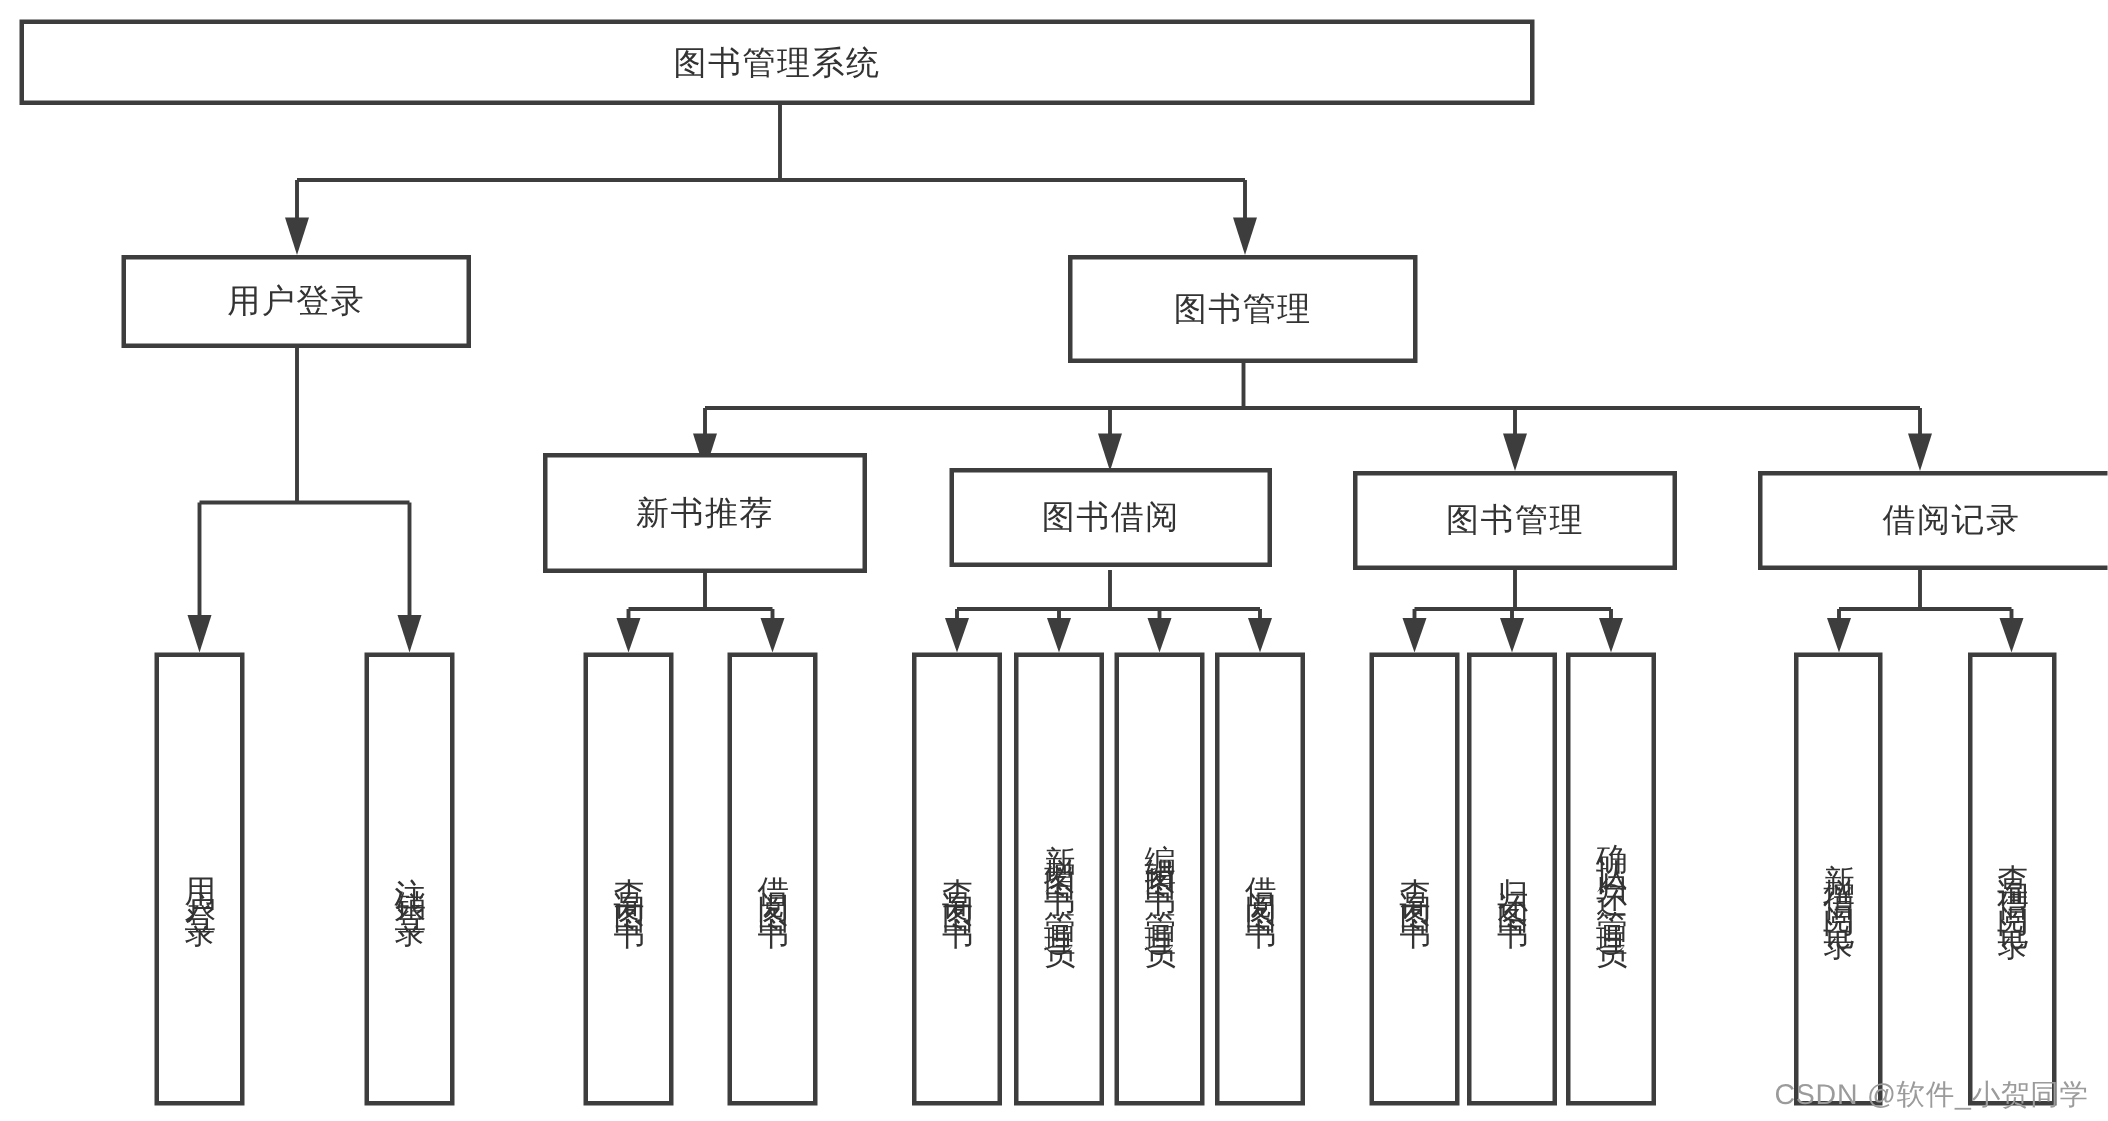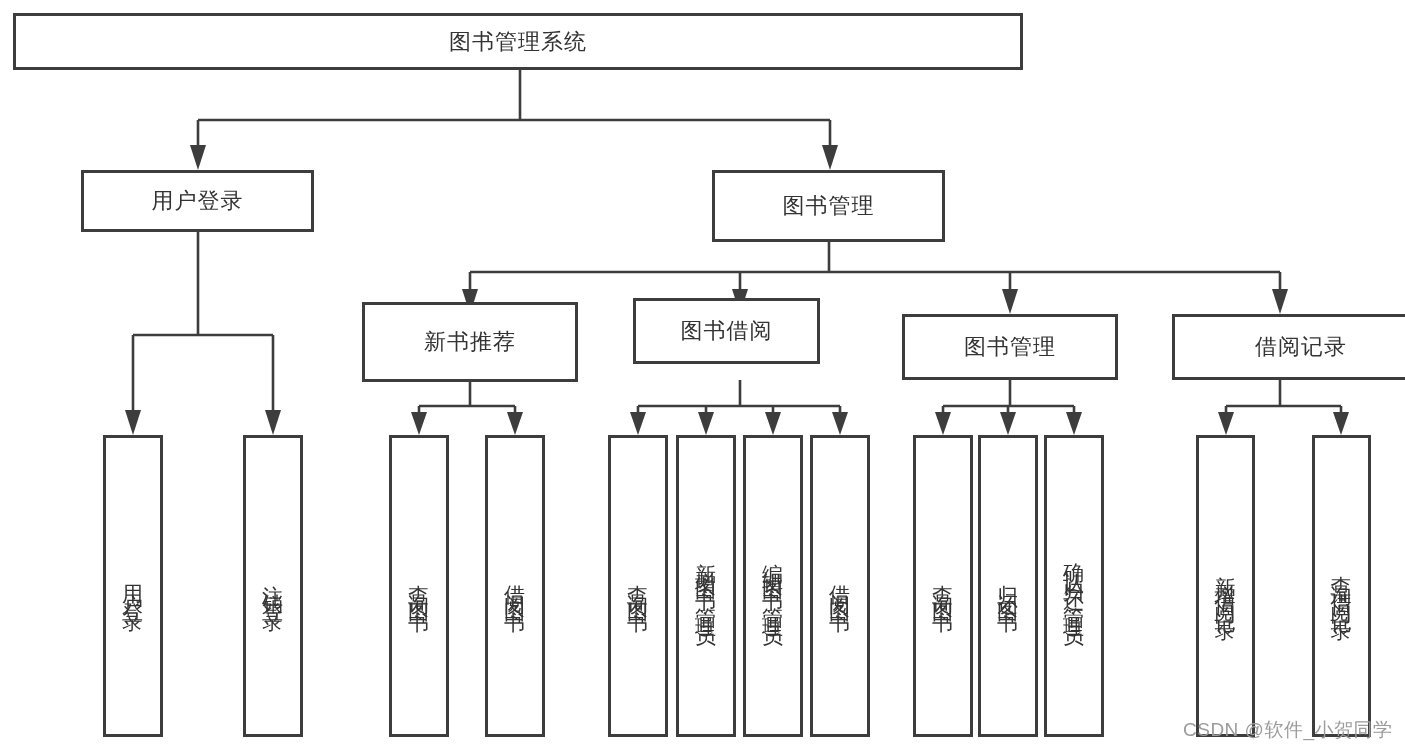--- a/index.html
+++ b/index.html
@@ -132,21 +132,21 @@
   <div class="node hbox" style="left:81px;top:170px;width:233px;height:62px;">
     <span>用户登录</span>
   </div>
   <div class="node hbox" style="left:712px;top:170px;width:233px;height:72px;font-family:Liberation Serif, serif;">
     <span>图书管理</span>
   </div>
 
   <div class="node hbox" style="left:362px;top:302px;width:216px;height:80px;">
     <span>新书推荐</span>
   </div>
-  <div class="node hbox" style="left:633px;top:298px;width:187px;height:66px;">
+  <div class="node hbox" style="left:633px;top:312px;width:215px;height:66px;">
     <span>图书借阅</span>
   </div>
   <div class="node hbox" style="left:902px;top:314px;width:216px;height:66px;">
     <span>图书管理</span>
   </div>
   <div class="node hbox" style="left:1172px;top:314px;width:258px;height:66px;">
     <span>借阅记录</span>
   </div>
 
   <div class="node vbox" style="left:103px;">

